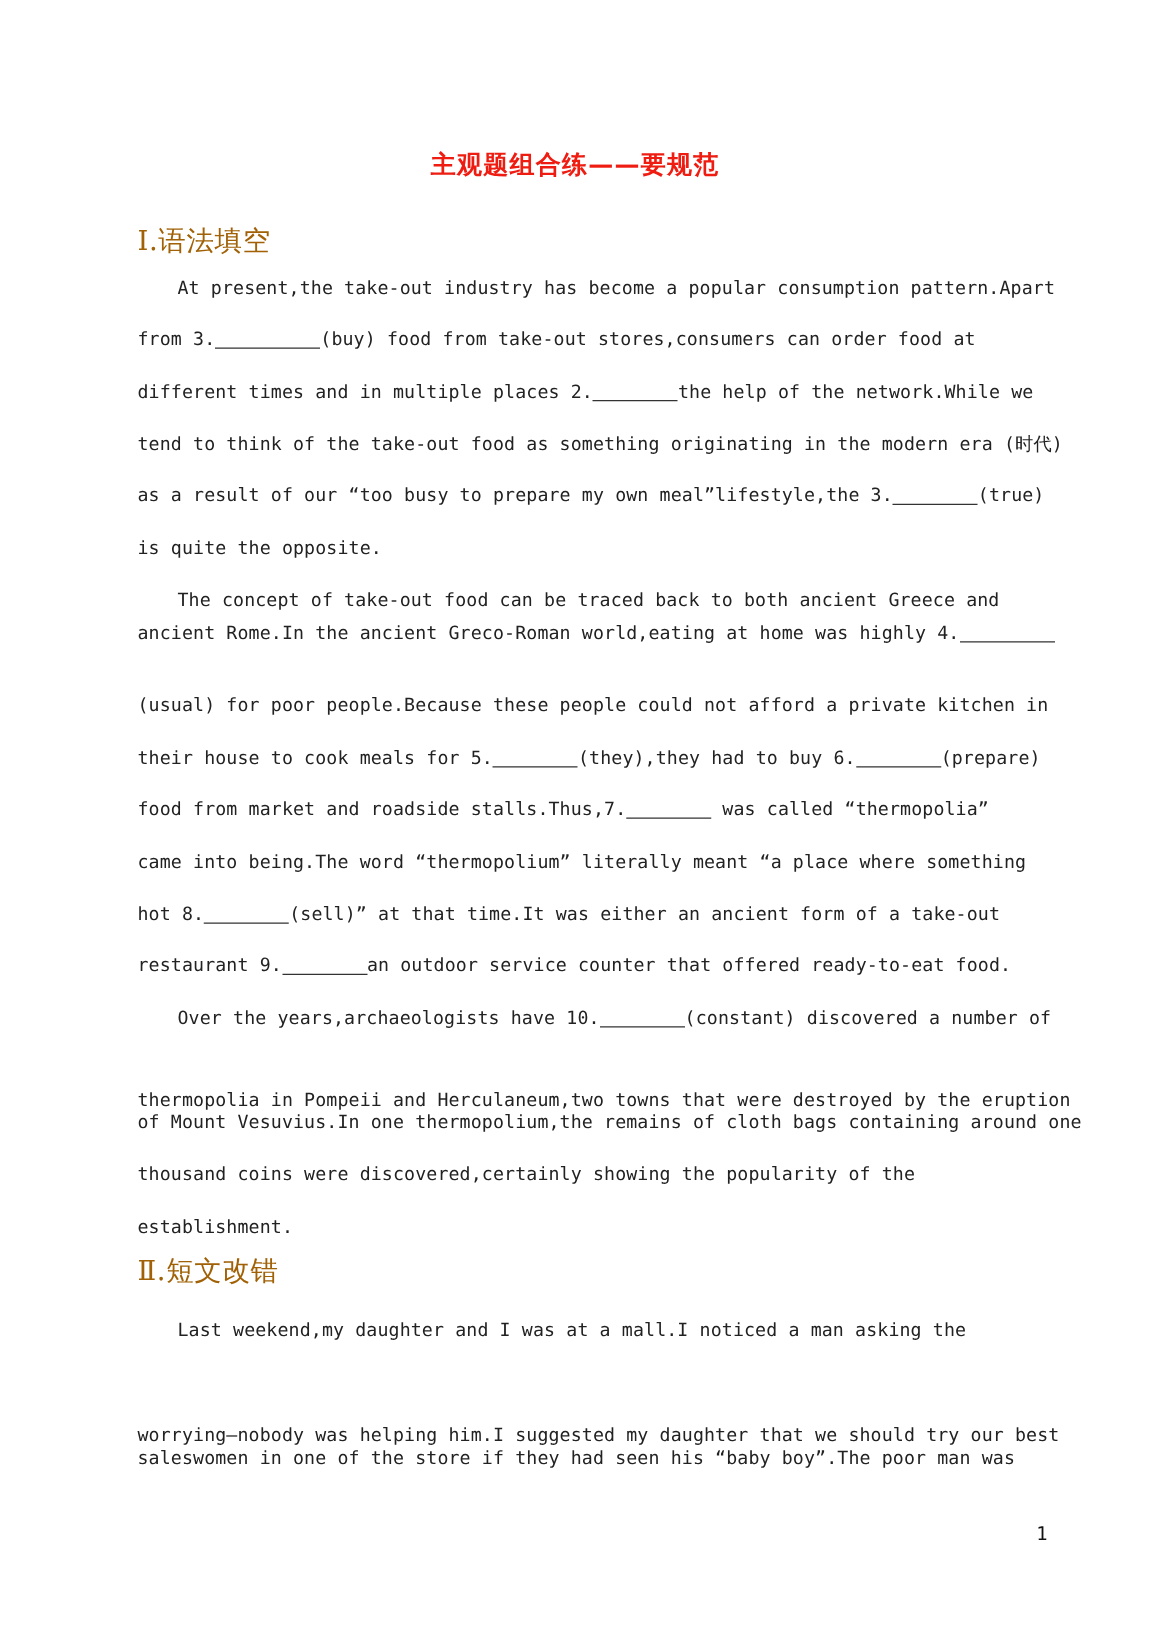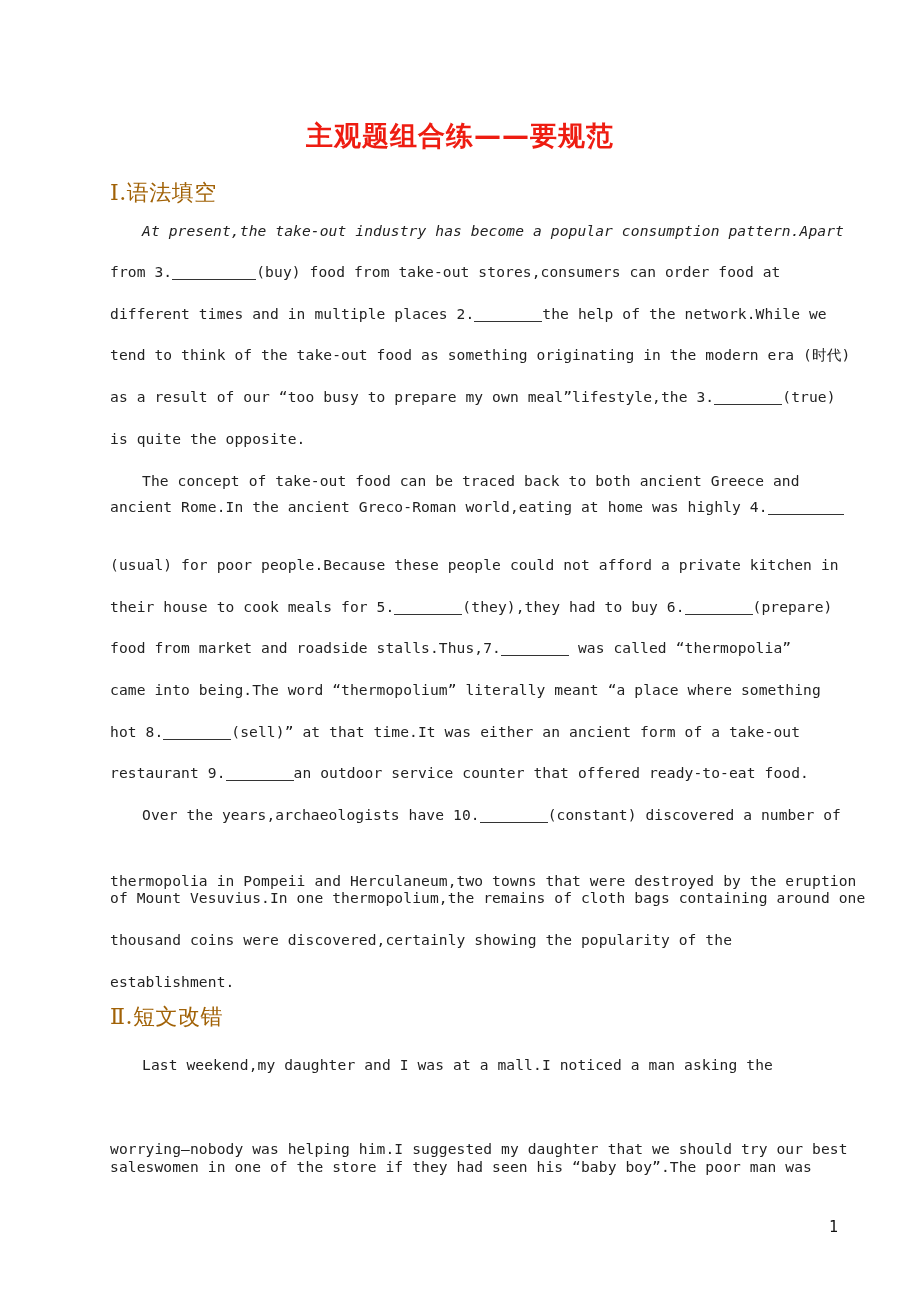--- a/index.html
+++ b/index.html
@@ -19,21 +19,21 @@
     box-sizing: border-box;
   }
   .doc-title {
     position: absolute;
     left: 0;
     top: 118px;
     width: 920px;
     text-align: center;
     font-family: "DejaVu Sans", "Liberation Sans", sans-serif;
     font-weight: bold;
-    font-size: 27px;
+    font-size: 20px;
     letter-spacing: 1px;
     color: #ee1c11;
     white-space: nowrap;
   }
   .section-head {
     position: absolute;
     left: 110px;
     font-family: "DejaVu Serif", "Liberation Serif", serif;
     font-size: 22px;
     color: #a16207;
@@ -81,21 +81,21 @@
 
 <div class="page">
 
   <div class="doc-title">主观题组合练——要规范</div>
 
   <div class="section-head" id="sec1-head">Ⅰ.语法填空</div>
 
   <div class="section-head" id="sec2-head">Ⅱ.短文改错</div>
 
   <div id="body-lines">
-      <div class="line" style="top: 222px; font-style: italic;"><span class="indent"></span><span>At present,the take-out industry has become a popular consumption pattern.Apart</span></div>
+      <div class="line" style="top: 222px;"><span class="indent"></span><span>At present,the take-out industry has become a popular consumption pattern.Apart</span></div>
       <div class="line" style="top: 263px;"><span>from 3.</span><span class="blank b-xl"></span><span>(buy) food from take-out stores,consumers can order food at</span></div>
       <div class="line" style="top: 305px;"><span>different times and in multiple places 2.</span><span class="blank b-md"></span><span>the help of the network.While we</span></div>
       <div class="line" style="top: 346px;"><span>tend to think of the take-out food as something originating in the modern era (时代)</span></div>
       <div class="line" style="top: 388px;"><span>as a result of our “too busy to prepare my own meal”lifestyle,the 3.</span><span class="blank b-md"></span><span>(true)</span></div>
       <div class="line" style="top: 430px;"><span>is quite the opposite.</span></div>
       <div class="line" style="top: 472px;"><span class="indent"></span><span>The concept of take-out food can be traced back to both ancient Greece and</span></div>
       <div class="line" style="top: 498px;"><span>ancient Rome.In the ancient Greco-Roman world,eating at home was highly 4.</span><span class="blank b-lg"></span></div>
       <div class="line" style="top: 556px;"><span>(usual) for poor people.Because these people could not afford a private kitchen in</span></div>
       <div class="line" style="top: 598px;"><span>their house to cook meals for 5.</span><span class="blank b-md"></span><span>(they),they had to buy 6.</span><span class="blank b-md"></span><span>(prepare)</span></div>
       <div class="line" style="top: 639px;"><span>food from market and roadside stalls.Thus,7.</span><span class="blank b-md"></span><span> was called “thermopolia”</span></div>

